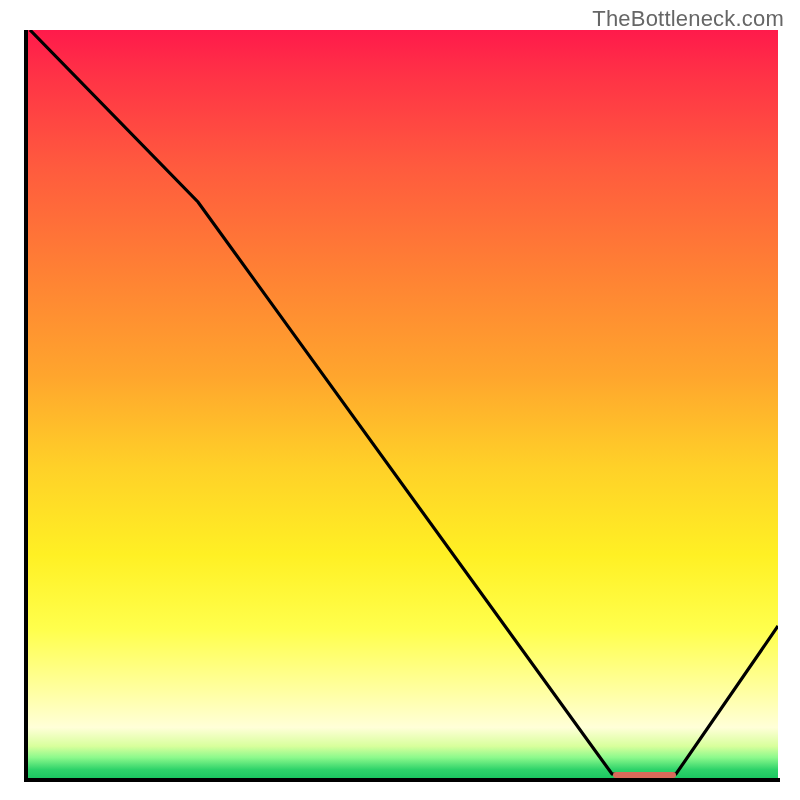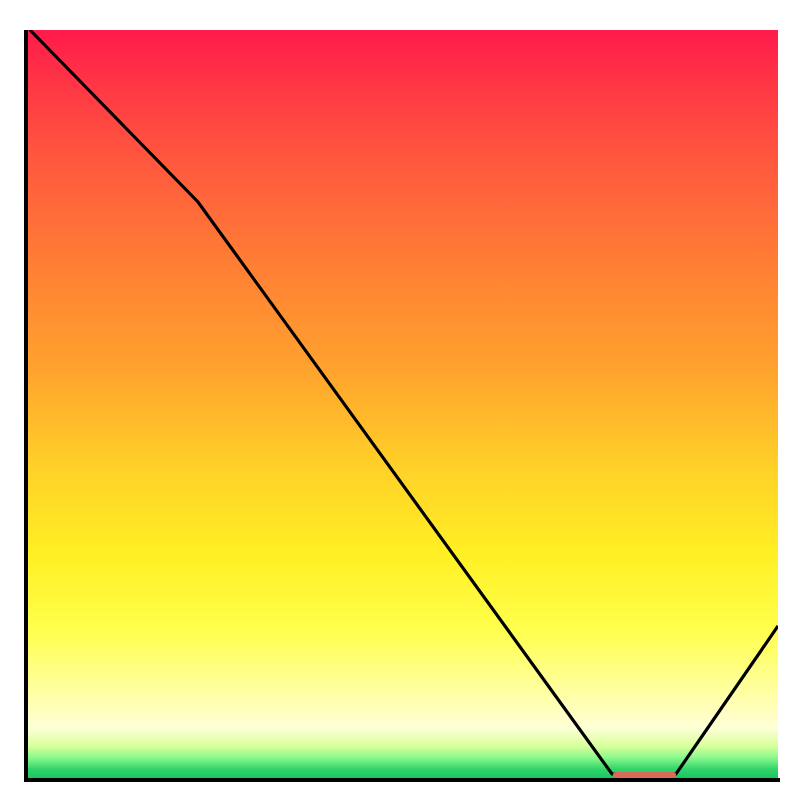--- a/index.html
+++ b/index.html
@@ -77,20 +77,21 @@
     left: 24px;
     bottom: 18px;
     width: 756px;
     height: 4px;
   }
 </style>
 </head>
 <body>
 
 <div class="stage">
+  <div class="watermark">TheBottleneck.com</div>
 
   <div class="plot">
     <div class="gradient"></div>
 
     <svg class="curve" viewBox="0 0 752 750" preserveAspectRatio="none">
       <path d="M 4 0
                L 172 172
                L 586 744
                L 650 744
                L 752 596" fill="none" stroke="#000" stroke-width="3.2" stroke-linejoin="miter"></path>

